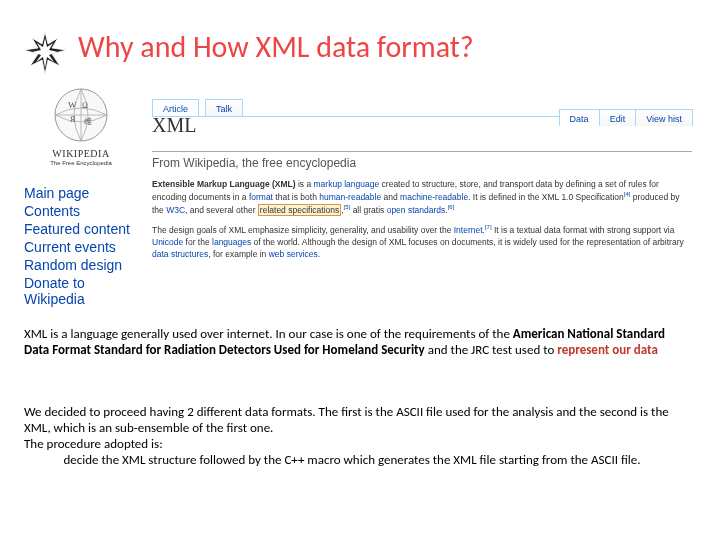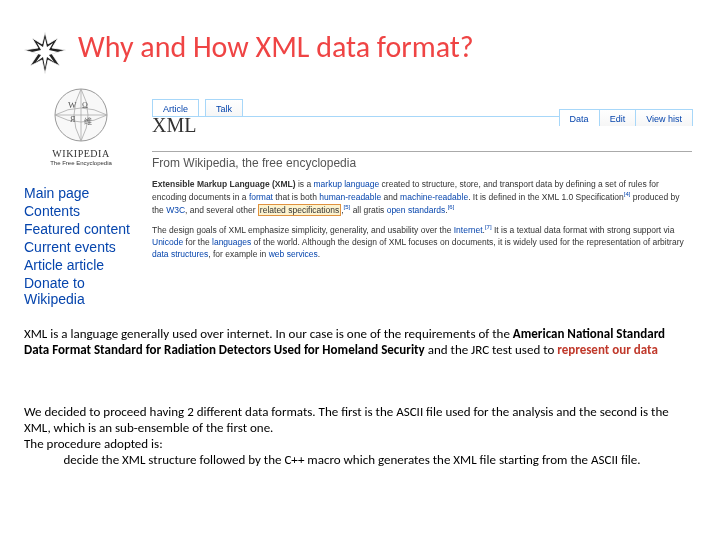--- a/index.html
+++ b/index.html
@@ -59,21 +59,21 @@
     </svg>
     <div class="wiki-logo-text">WIKIPEDIA</div>
     <div class="wiki-logo-sub">The Free Encyclopedia</div>
   </div>
 
   <div class="wiki-nav">
     <a>Main page</a>
     <a>Contents</a>
     <a>Featured content</a>
     <a>Current events</a>
-    <a>Article article</a>
+    <a>Random design</a>
     <a>Donate to Wikipedia</a>
   </div>
 
   <div class="wiki-tabs">
     <div class="wiki-tab active">Article</div>
     <div class="wiki-tab">Talk</div>
     <div class="wiki-tabs-right">
       <div class="wiki-tab active">Data</div>
       <div class="wiki-tab">Edit</div>
       <div class="wiki-tab">View hist</div>

